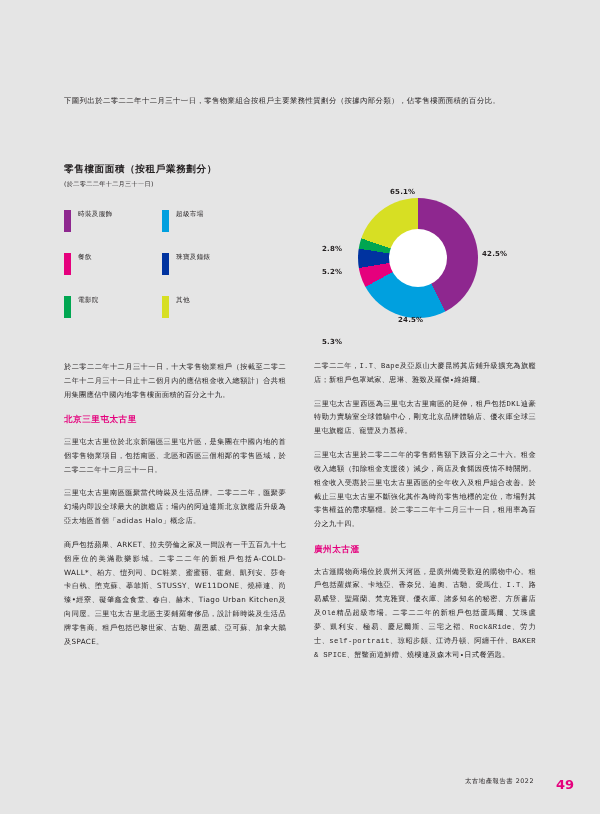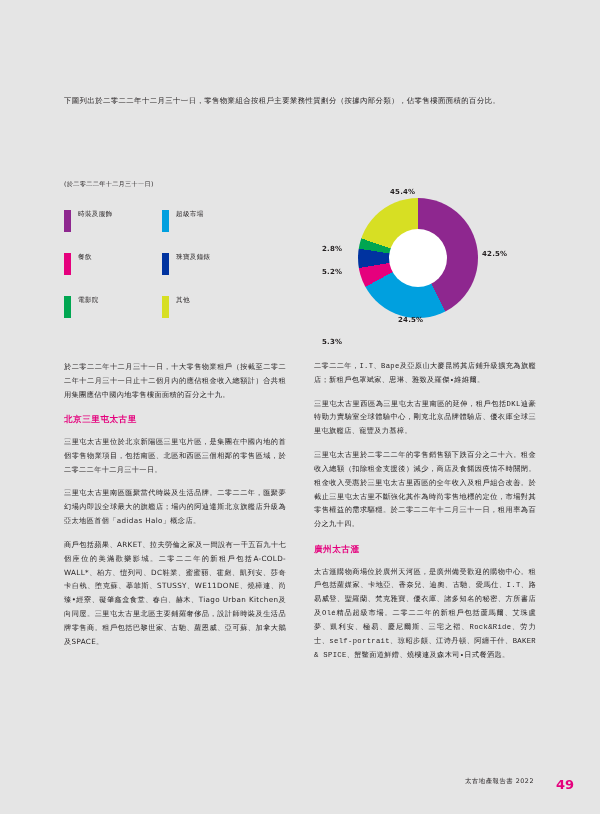--- a/index.html
+++ b/index.html
@@ -155,20 +155,21 @@
     margin-top: 12px;
   }
 </style>
 </head>
 <body>
 
 <div class="page">
 
   <div class="intro">下圖列出於二零二二年十二月三十一日，零售物業組合按租戶主要業務性質劃分（按據內部分類），佔零售樓面面積的百分比。</div>
 
+  <div class="chart-title">零售樓面面積（按租戶業務劃分）</div>
   <div class="chart-subtitle">(於二零二二年十二月三十一日)</div>
 
   <div class="legend">
     <div class="legend-item">
       <span class="legend-swatch" style="background:#8e278f"></span>
       <span>時裝及服飾</span>
     </div>
     <div class="legend-item">
       <span class="legend-swatch" style="background:#00a0df"></span>
       <span>超級市場</span>
@@ -199,21 +200,21 @@
             #0033a0 260.3deg 279deg,
             #00a651 279deg 289.1deg,
             #d7df23 289.1deg 360deg);">
       <div class="donut-hole"></div>
     </div>
     <div class="pct" style="left:182px; top:62px;">42.5%</div>
     <div class="pct" style="left:98px; top:128px;">24.5%</div>
     <div class="pct" style="left:22px; top:102px;margin-top:48px;">5.3%</div>
     <div class="pct" style="left:22px; top:80px;">5.2%</div>
     <div class="pct" style="left:22px; top:57px;">2.8%</div>
-    <div class="pct" style="left:90px; top:0px;">45.4%</div>
+    <div class="pct" style="left:90px; top:0px;">65.1%</div>
   </div>
 
   <div class="col col-left">
     <p>於二零二二年十二月三十一日，十大零售物業租戶（按截至二零二二年十二月三十一日止十二個月內的應佔租金收入總額計）合共租用集團應佔中國內地零售樓面面積的百分之十九。</p>
     <h3>北京三里屯太古里</h3>
     <p>三里屯太古里位於北京新陽區三里屯片區，是集團在中國內地的首個零售物業項目，包括南區、北區和西區三個相鄰的零售區域，於二零二二年十二月三十一日。</p>
     <p>三里屯太古里南區匯聚當代時裝及生活品牌。二零二二年，匯聚夢幻場內即設全球最大的旗艦店；場內的阿迪達斯北京旗艦店升級為亞太地區首個「adidas Halo」概念店。</p>
     <p>商戶包括蘋果、ARKET、拉夫勞倫之家及一間設有一千五百九十七個座位的美滿歡樂影城。二零二二年的新租戶包括A-COLD-WALL*、柏方、愷列司、DC鞋業、蜜蜜丽、霍彪、凱列安、莎奇卡自執、堕克蘇、摹菲斯、STUSSY、WE11DONE、燒樟連、尚臻•經寮、礙肇鑫盒食堂、春自、赫木、Tiago Urban Kitchen及向同屋。三里屯太古里北區主要鋪羅奢侈品，設計師時裝及生活品牌零售商。租戶包括巴黎世家、古馳、蘿恩威、亞可蘇、加拿大鵝及SPACE。</p>
   </div>
 

